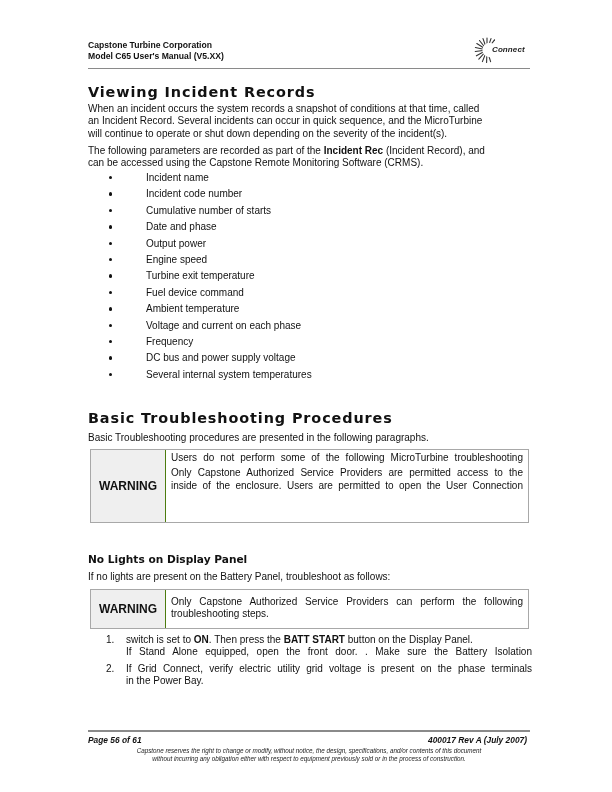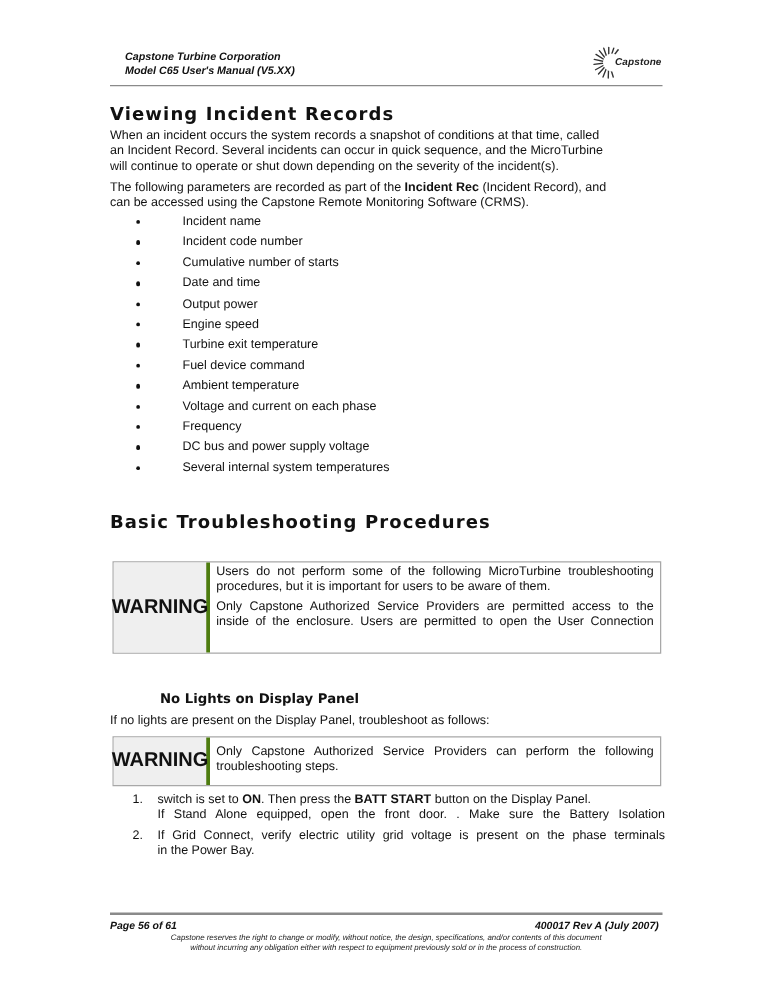--- a/index.html
+++ b/index.html
@@ -1,37 +1,37 @@
 <!DOCTYPE html>
 <html><head>
 <meta charset="utf-8">
 <style>
   html, body { margin: 0; padding: 0; background: #ffffff; }
   body { width: 612px; height: 792px; position: relative; overflow: hidden; font-family: "Liberation Sans", sans-serif; color: #111; }
   .page { position: absolute; left: 0; top: 0; width: 612px; height: 792px; }
 
-  .hdr { position: absolute; left: 100px; top: 40px; font-size: 8.6px; font-weight: bold; font-style: italic; line-height: 10.5px; color: #111; }
+  .hdr { position: absolute; left: 88px; top: 40px; font-size: 8.6px; font-weight: bold; line-height: 10.5px; color: #111; }
   .logo { position: absolute; left: 474px; top: 36px; width: 62px; height: 28px; }
   .logo-burst { position: absolute; left: 0; top: 0; width: 26px; height: 28px; }
   .logo-text { position: absolute; left: 18px; top: 9px; font-size: 8px; font-weight: bold; font-style: italic; color: #222; letter-spacing: 0.1px; }
   .hdr-rule { position: absolute; left: 88px; top: 68px; width: 442px; height: 1px; background: #8a8a8a; }
 
   .h1 { position: absolute; left: 88px; font-family: "DejaVu Sans", sans-serif; font-weight: bold; font-size: 14.4px; letter-spacing: 0.9px; color: #111; white-space: nowrap; }
-  .h2 { position: absolute; left: 88px; font-family: "DejaVu Sans", sans-serif; font-weight: bold; font-size: 10.6px; color: #111; white-space: nowrap; margin-left: 40px; }
+  .h2 { position: absolute; left: 88px; font-family: "DejaVu Sans", sans-serif; font-weight: bold; font-size: 10.6px; color: #111; white-space: nowrap; }
 
   .para { position: absolute; left: 88px; width: 444px; font-size: 10px; line-height: 12.3px; color: #111; text-align: justify; }
   .para .line { display: block; white-space: nowrap; }
 
   .bullets { position: absolute; left: 105px; top: 172px; margin: 0; padding: 0; list-style: none; }
   .bullets li { position: relative; font-size: 10px; height: 16.4px; line-height: 12.3px; white-space: nowrap; }
   .bullets .dot { position: absolute; left: 4px; top: 4px; width: 3.4px; height: 3.4px; border-radius: 50%; background: #111; }
   .bullets .txt { position: absolute; left: 21px; top: 0; padding-left: 20px; }
 
   .warn { position: absolute; left: 90px; width: 439px; border: 1px solid #a8a8a8; box-sizing: border-box; display: flex; }
-  .warn .lab { width: 74px; flex: none; background: #efefef; border-right: 3px solid #4d7c0f; display: flex; align-items: center; justify-content: center; font-size: 16px; font-weight: bold; color: #111; }
+  .warn .lab { width: 74px; flex: none; background: #efefef; border-right: 1px solid #4d7c0f; display: flex; align-items: center; justify-content: center; font-size: 12px; font-weight: bold; color: #111; }
   .warn .body { flex: 1; padding: 2px 5px 3px 5px; font-size: 10px; line-height: 12.3px; color: #111; }
   .warn .body p { margin: 0; }
   .warn .body p + p { margin-top: 3px; }
   .warn .body .line { display: block; white-space: nowrap; }
   .just { text-align: justify; text-align-last: justify; }
 
   .steps { position: absolute; left: 105px; top: 634px; width: 427px; font-size: 10px; line-height: 12.3px; color: #111; }
   .step { position: relative; padding-left: 21px; margin-bottom: 4px; }
   .step .num { position: absolute; left: 1px; top: 0; }
   .step .line { display: block; white-space: nowrap; }
@@ -63,21 +63,21 @@
         <line x1="13" y1="14" x2="1.2" y2="15.5"></line>
         <line x1="13" y1="14" x2="2.4" y2="19.8"></line>
         <line x1="13" y1="14" x2="4.8" y2="23.2"></line>
         <line x1="13" y1="14" x2="8.4" y2="25.6"></line>
         <line x1="13" y1="14" x2="12.6" y2="26.4"></line>
         <line x1="13" y1="14" x2="16.6" y2="25.6"></line>
         <line x1="13" y1="14" x2="20.5" y2="3.8"></line>
       </g>
       <circle cx="15.5" cy="14" r="7.2" fill="#fff"></circle>
     </svg>
-    <span class="logo-text">Capstone</span>
+    <span class="logo-text">Connect</span>
   </div>
   <div class="hdr-rule"></div>
 
   <div class="h1" style="top:84px;">Viewing Incident Records</div>
 
   <div class="para" style="top:103px;">
     <span class="line">When an incident occurs the system records a snapshot of conditions at that time, called</span>
     <span class="line">an Incident Record. Several incidents can occur in quick sequence, and the MicroTurbine</span>
     <span class="line">will continue to operate or shut down depending on the severity of the incident(s).</span>
   </div>
@@ -95,21 +95,21 @@
     <li>
         <span class="dot"></span>
         <span class="txt">Incident code number</span>
       </li>
     <li>
         <span class="dot"></span>
         <span class="txt">Cumulative number of starts</span>
       </li>
     <li>
         <span class="dot"></span>
-        <span class="txt">Date and time</span>
+        <span class="txt">Date and phase</span>
       </li>
     <li>
         <span class="dot"></span>
         <span class="txt">Output power</span>
       </li>
     <li>
         <span class="dot"></span>
         <span class="txt">Engine speed</span>
       </li>
     <li>
@@ -136,38 +136,40 @@
         <span class="dot"></span>
         <span class="txt">DC bus and power supply voltage</span>
       </li>
     <li>
         <span class="dot"></span>
         <span class="txt">Several internal system temperatures</span>
       </li>
   </ul>
 
   <div class="h1" style="top:410px;">Basic Troubleshooting Procedures</div>
+  <div class="para" style="top:432px;">
+    <span class="line">Basic Troubleshooting procedures are presented in the following paragraphs.</span>
+  </div>
 
   <div class="warn" style="top:449px; height:74px;">
     <div class="lab">WARNING</div>
     <div class="body">
       <p>
         <span class="line just">Users do not perform some of the following MicroTurbine troubleshooting</span>
-        <span class="line">procedures, but it is important for users to be aware of them.</span>
       </p>
       <p>
         <span class="line just">Only Capstone Authorized Service Providers are permitted access to the</span>
         <span class="line just">inside of the enclosure. Users are permitted to open the User Connection</span>
       </p>
     </div>
   </div>
 
   <div class="h2" style="top:553px;">No Lights on Display Panel</div>
   <div class="para" style="top:571px;">
-    <span class="line">If no lights are present on the Display Panel, troubleshoot as follows:</span>
+    <span class="line">If no lights are present on the Battery Panel, troubleshoot as follows:</span>
   </div>
 
   <div class="warn" style="top:589px; height:40px;">
     <div class="lab">WARNING</div>
     <div class="body" style="padding-top:6px;">
       <span class="line just">Only Capstone Authorized Service Providers can perform the following</span>
       <span class="line">troubleshooting steps.</span>
     </div>
   </div>
 

